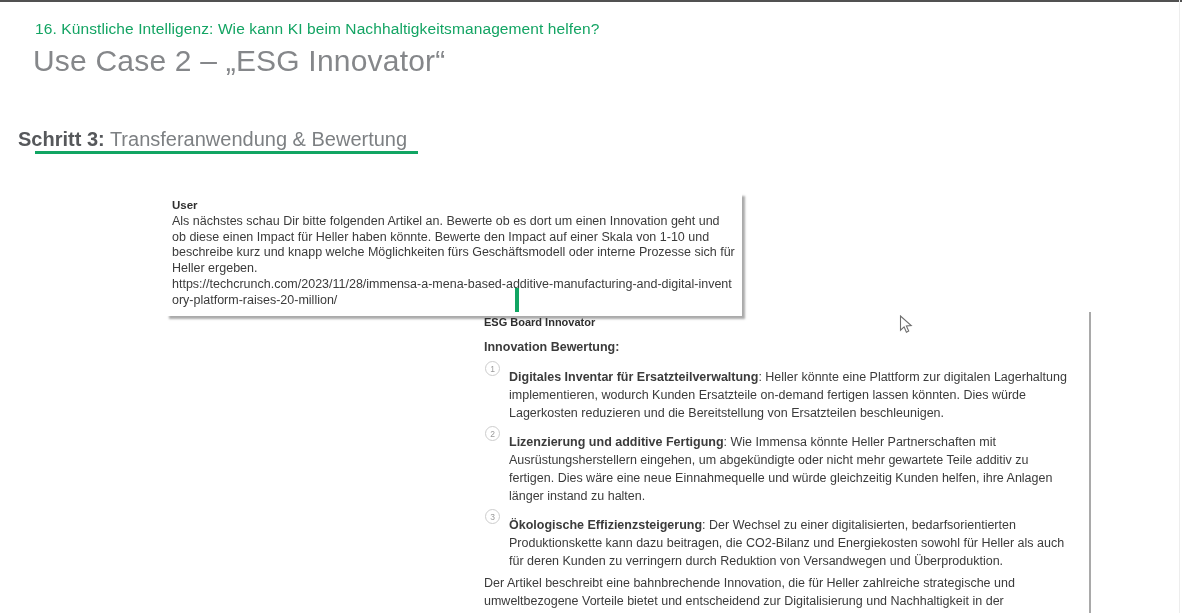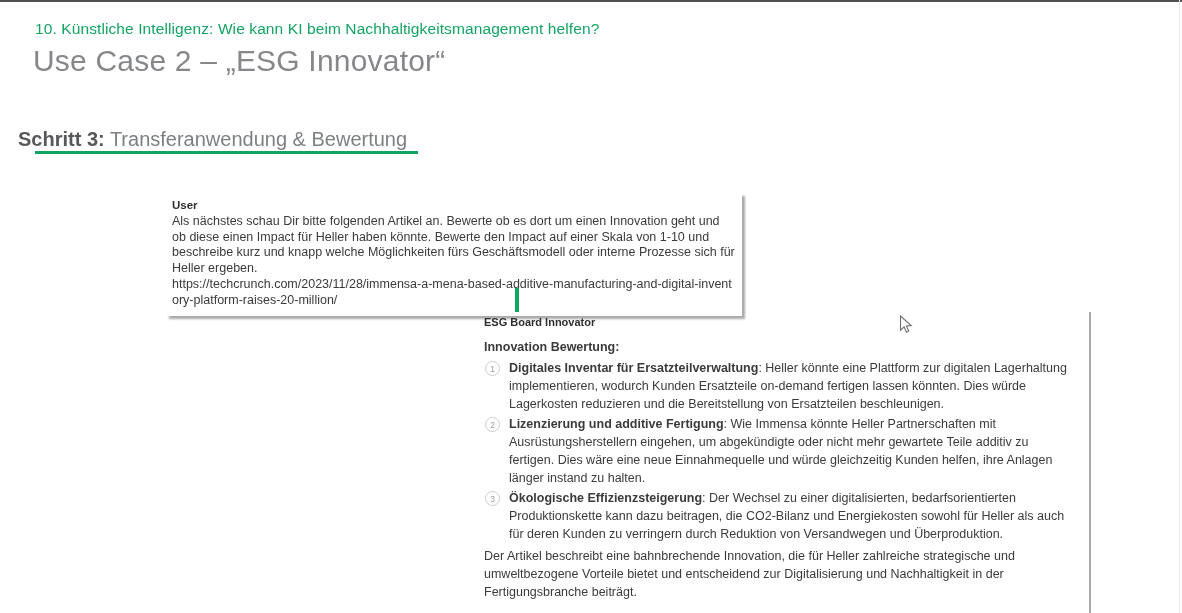--- a/index.html
+++ b/index.html
@@ -54,35 +54,35 @@
 
   .list{margin-top:3px;}
   .list-item{display:flex;margin-bottom:2px;font-size:12.5px;line-height:18px;}
   .badge{
     flex:0 0 auto;width:13px;height:13px;margin:2px 9px 0 1px;
     border:1px solid #cdcdcd;border-radius:50%;
     font-size:8.5px;color:#9a9a9a;
     display:flex;align-items:center;justify-content:center;
     background:#fff;
   }
-  .item-text{flex:1 1 auto;}
+  .item-text{flex:1 1 auto;margin-top:9px;}
   .item-text .item-title{font-weight:bold;}
   .closing{margin-top:4px;font-size:12.5px;line-height:18px;}
 
   .divider-v{position:absolute;left:1089px;top:312px;width:2px;height:301px;background:#a9a9a9;}
 
   .cursor{position:absolute;left:899px;top:315px;width:16px;height:20px;}
 </style>
 </head>
 <body>
 
 <div class="top-edge"></div>
 <div class="right-edge"></div>
 
-<div class="kicker">10. Künstliche Intelligenz: Wie kann KI beim Nachhaltigkeitsmanagement helfen?</div>
+<div class="kicker">16. Künstliche Intelligenz: Wie kann KI beim Nachhaltigkeitsmanagement helfen?</div>
 <div class="slide-title">Use Case 2 – „ESG Innovator“</div>
 
 <div class="step-heading"><span class="step-label">Schritt 3:</span> <span>Transferanwendung &amp; Bewertung</span></div>
 <div class="step-underline"></div>
 
 <div class="user-card">
   <div class="user-role">User</div>
   <div class="user-body">Als nächstes schau Dir bitte folgenden Artikel an. Bewerte ob es dort um einen Innovation geht und ob diese einen Impact für Heller haben könnte. Bewerte den Impact auf einer Skala von 1-10 und beschreibe kurz und knapp welche Möglichkeiten fürs Geschäftsmodell oder interne Prozesse sich für Heller ergeben.</div>
   <div class="user-url">https://techcrunch.com/2023/11/28/immensa-a-mena-based-additive-manufacturing-and-digital-inventory-platform-raises-20-million/</div>
 </div>

